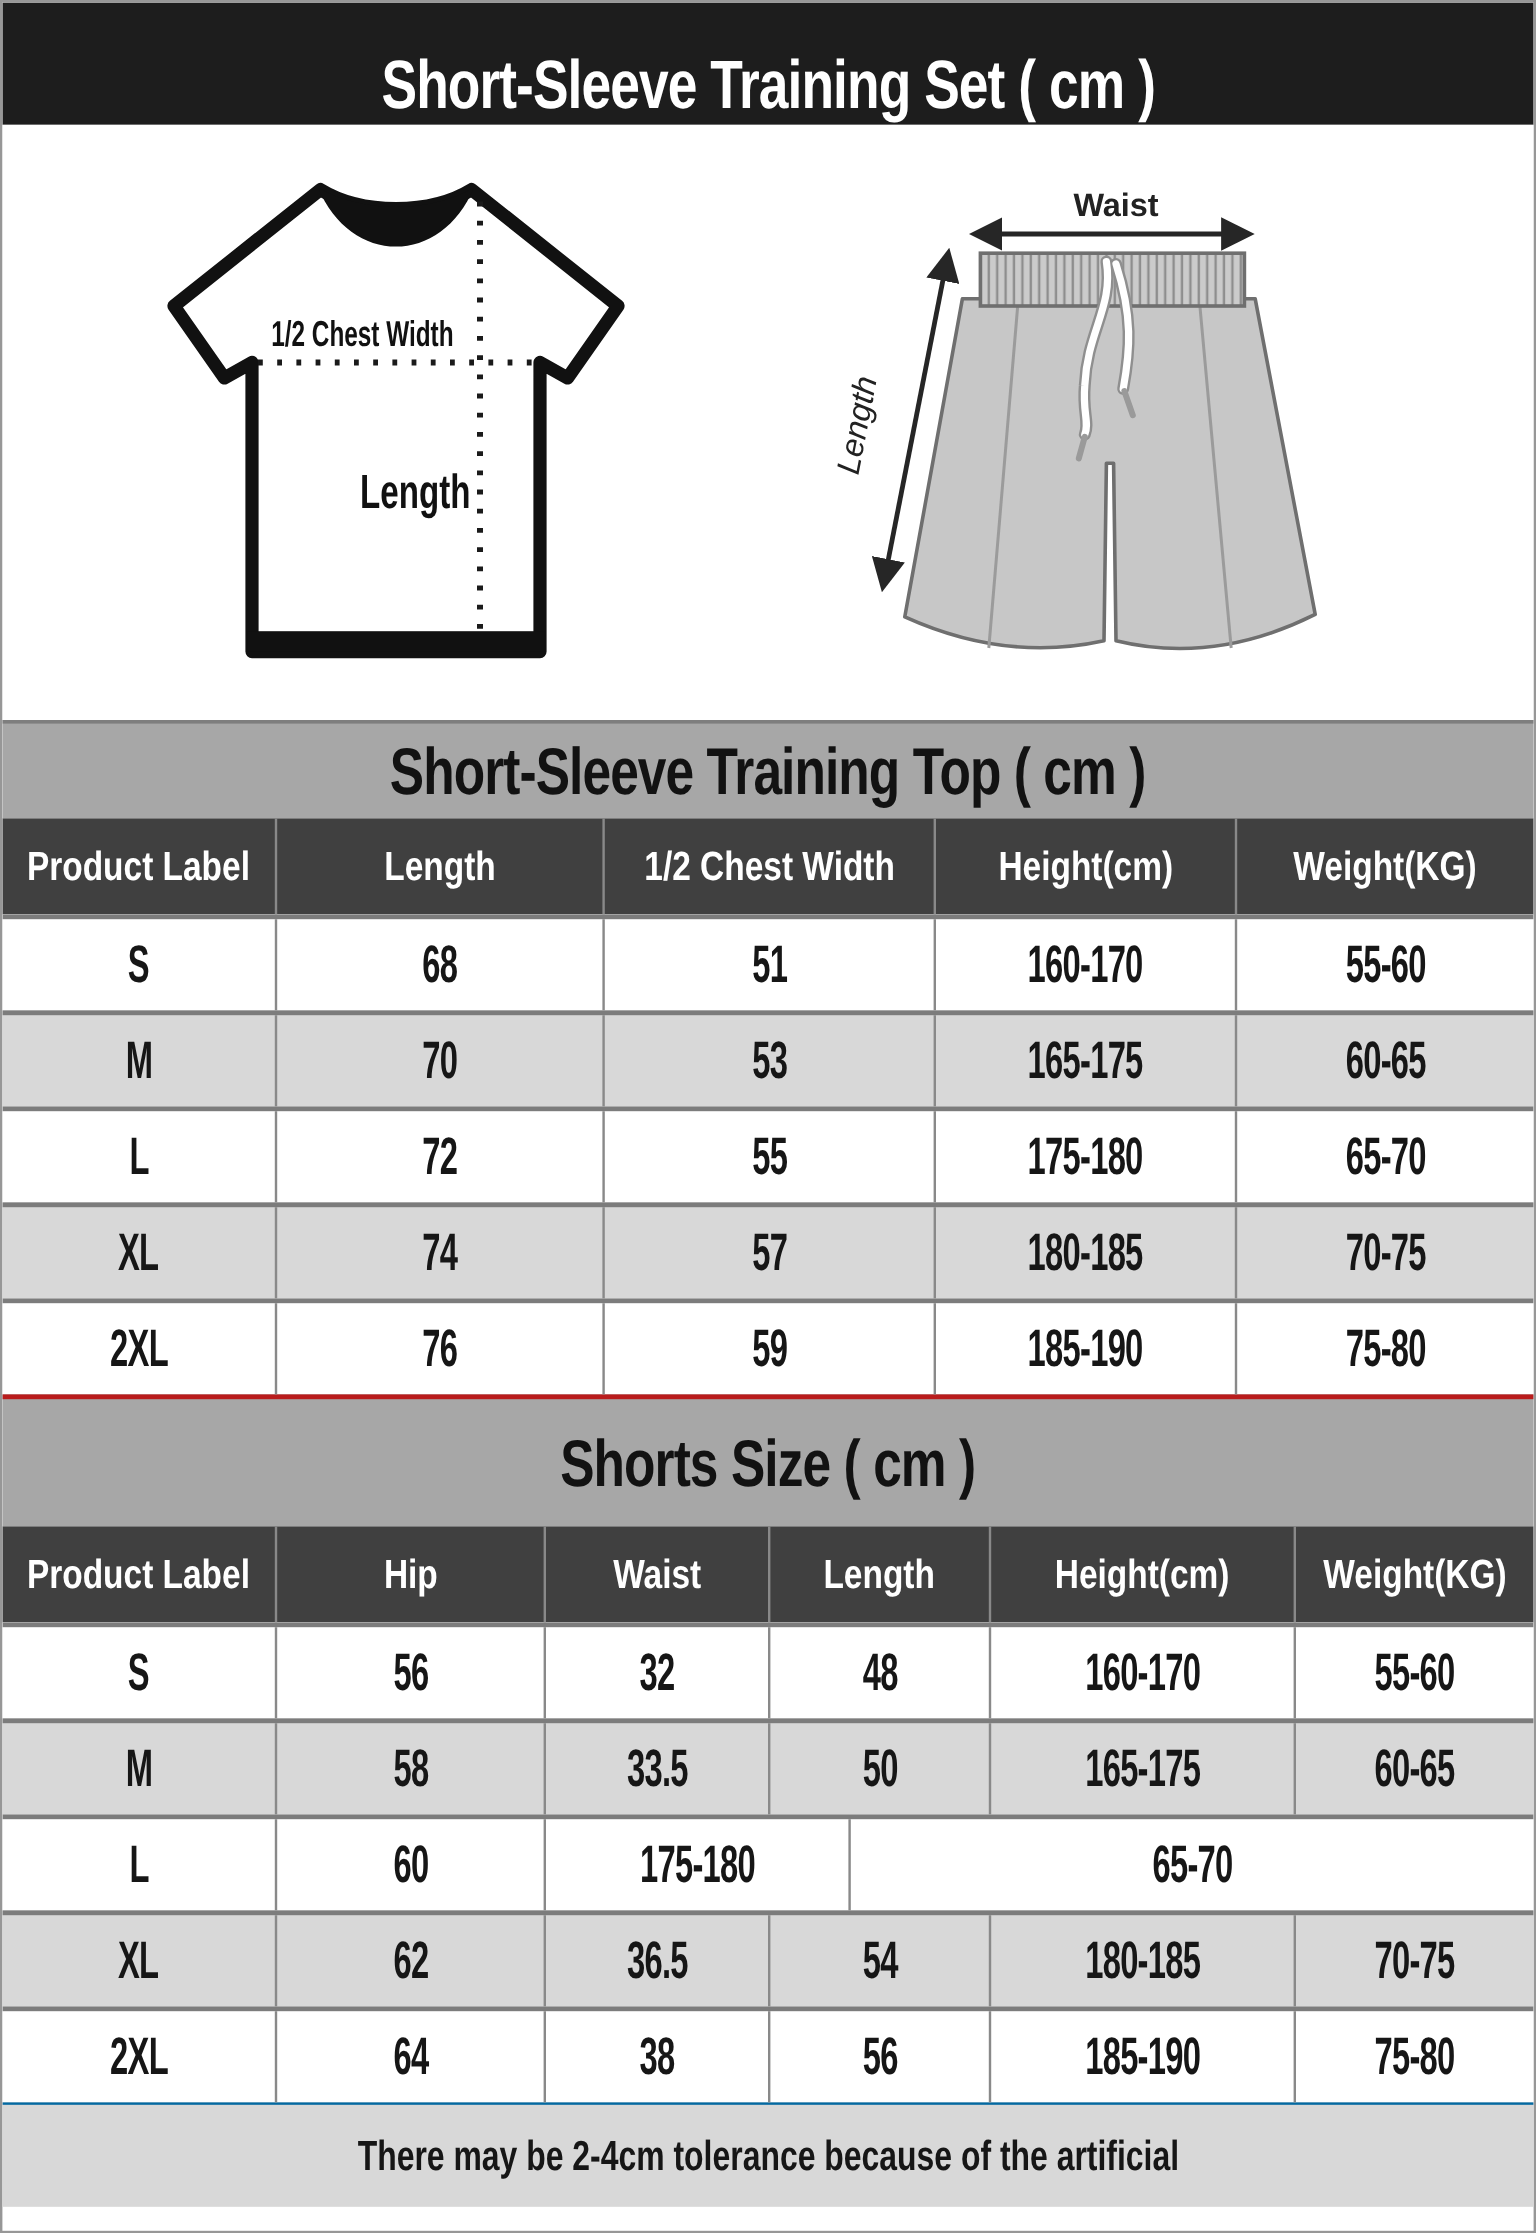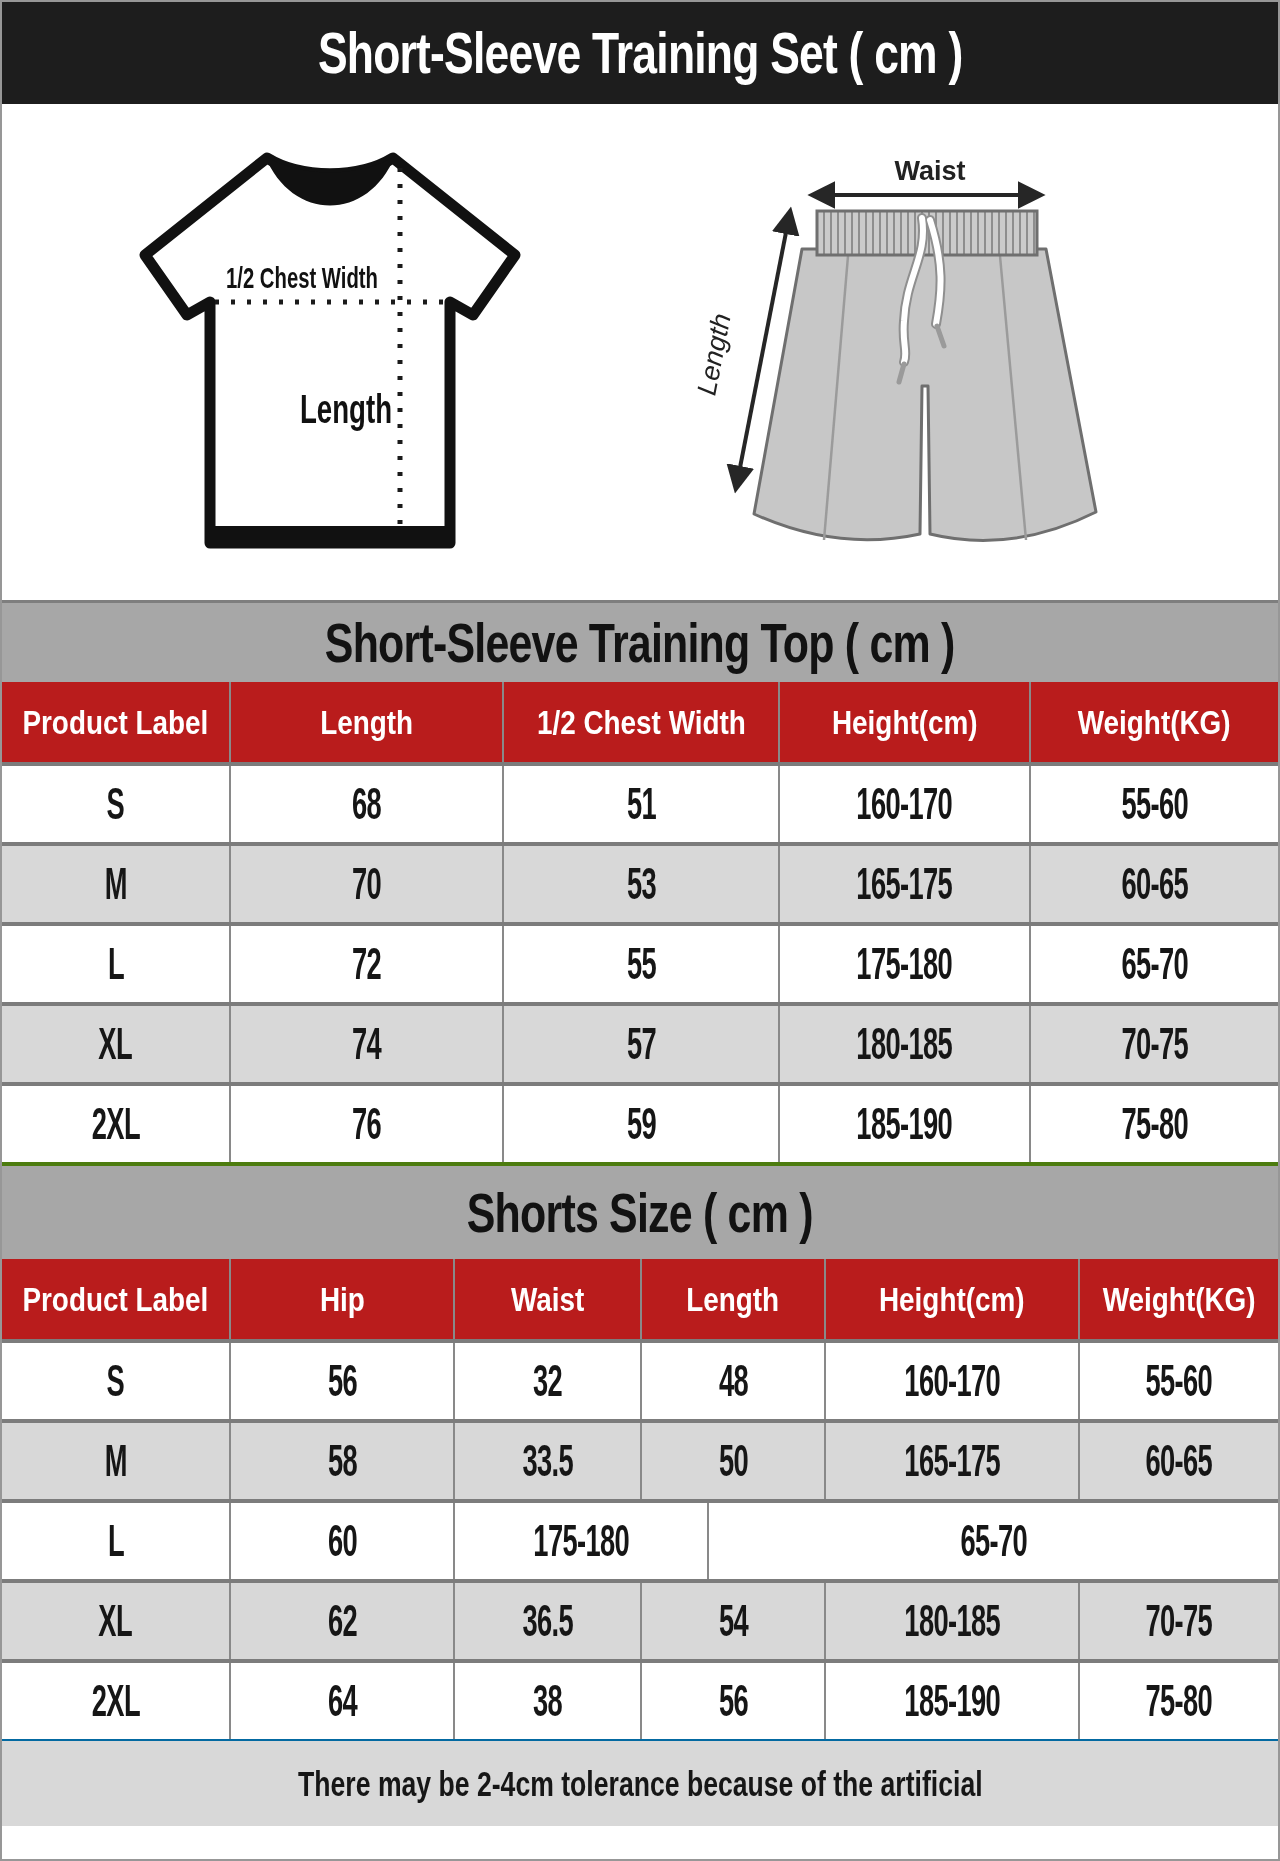--- a/index.html
+++ b/index.html
@@ -9,31 +9,31 @@
     font-family:"Liberation Sans",sans-serif;color:#111;
   }
   
   .cond{display:inline-block;white-space:nowrap;transform-origin:center;font-weight:bold;}
   .t-title{font-size:57px;transform:scaleX(0.78);color:#ffffff;letter-spacing:-1px;}
   .t-banner{font-size:55px;transform:scaleX(0.78);color:#121212;letter-spacing:-1px;}
   .t-head{font-size:34px;transform:scaleX(0.82);color:#ffffff;}
   .t-cell{font-size:44px;transform:scaleX(0.62);color:#161616;letter-spacing:-1px;}
   .t-foot{font-size:35px;transform:scaleX(0.76);color:#161616;}
   
-  .title-bar{height:102px;background:#1d1d1d;display:flex;align-items:center;justify-content:center;}
+  .title-bar{height:102px;background:#1d1d1d;display:flex;align-items:flex-end;justify-content:center;}
   .illus{position:relative;height:496px;background:#ffffff;}
   .banner{height:82px;background:#a7a7a7;border-top:3px solid #7e7e7e;box-sizing:border-box;
           display:flex;align-items:center;justify-content:center;}
-  .banner.b2{height:97px;border-top:4px solid #4d7c0f;}
+  .banner.b2{height:110px;border-top:4px solid #b91c1c;}
   
   .table{width:100%;}
   .tr{display:flex;height:80px;box-sizing:border-box;align-items:stretch;background:#ffffff;}
   .tr+.tr{border-top:4px solid #7c7c7c;}
   .tr.alt{background:#d8d8d8;}
-  .tr.head{background:#b91c1c;}
+  .tr.head{background:#404040;}
   .td{display:flex;align-items:center;justify-content:center;box-sizing:border-box;overflow:hidden;}
   .td+.td{border-left:2px solid #898989;}
   
   .a0{width:227px;} .a1{width:273px;} .a2{width:276px;} .a3{width:251px;} .a4{flex:1;}
   
   .b0{width:227px;} .b1{width:224px;} .b2c{width:187px;} .b3{width:184px;} .b4{width:254px;} .b5{flex:1;}
   
   .footer{height:87px;background:#d8d8d8;border-top:2px solid #0369a1;box-sizing:border-box;
           display:flex;align-items:center;justify-content:center;}
   svg{position:absolute;}

